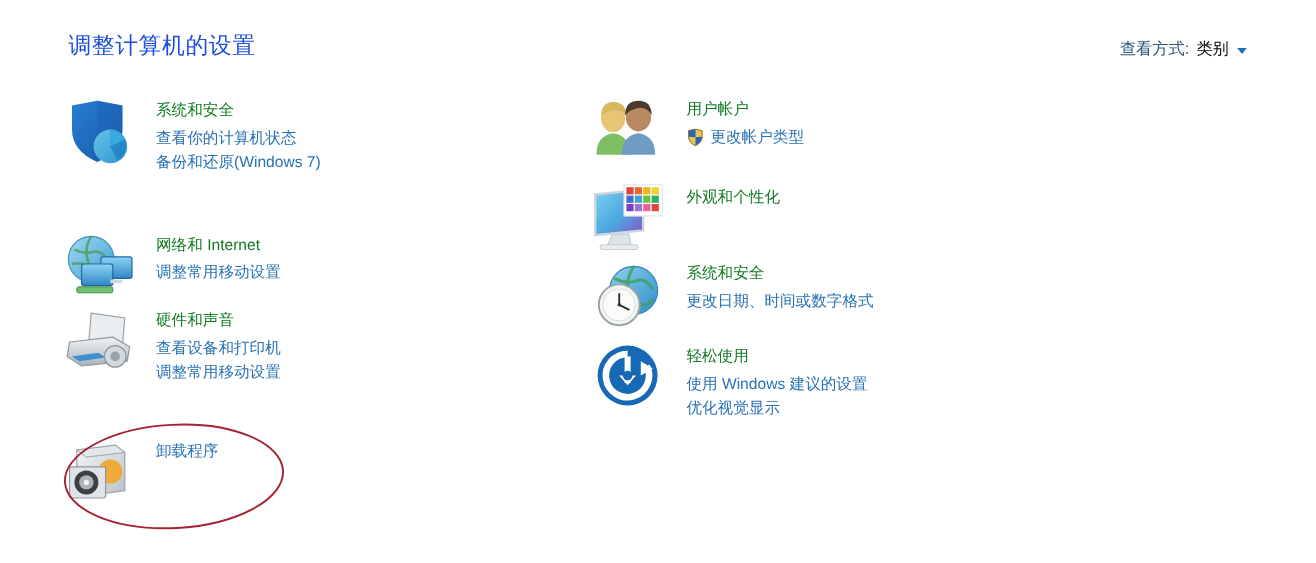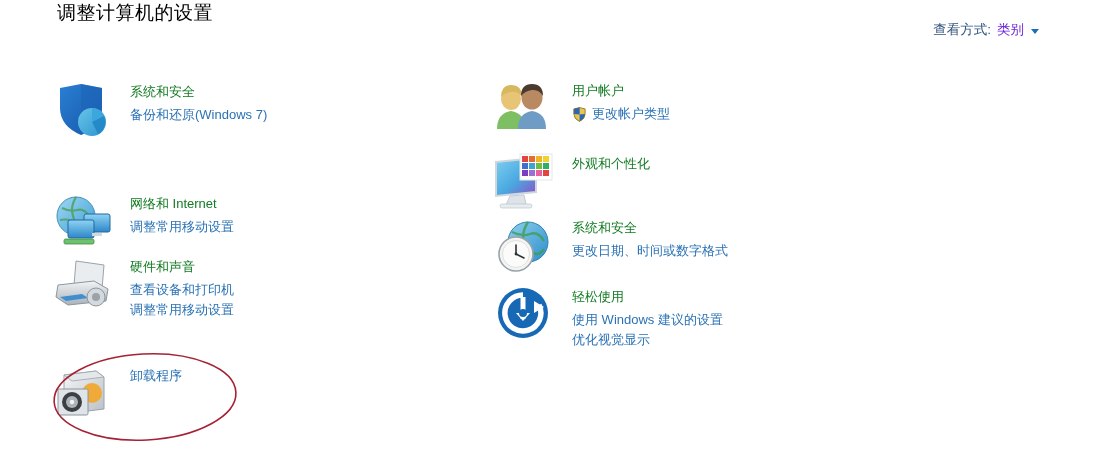--- a/index.html
+++ b/index.html
@@ -18,40 +18,40 @@
   
   #header {
     position: absolute;
     left: 0; top: 0;
     width: 1097px;
     height: 62px;
   }
   #page-title {
     position: absolute;
     left: 57px;
-    top: 0;
+    top: 25px;
     font-size: 19px;
-    color: #000000;
+    color: #1d4ed8;
     letter-spacing: 0.5px;
     white-space: nowrap;
   }
   #viewby {
     position: absolute;
     right: 58px;
-    top: 21px;
+    top: 32px;
     font-size: 13.5px;
     color: #2b5a8a;
     white-space: nowrap;
     display: flex;
     align-items: center;
     gap: 6px;
   }
   #viewby-label { color: #30557d; }
   #viewby-value {
-    color: #6d28d9;
+    color: #000000;
     cursor: pointer;
     font-family: Liberation Serif, serif;
   }
   #viewby-caret {
     display: inline-block;
     width: 0; height: 0;
     border-left: 4.5px solid transparent;
     border-right: 4.5px solid transparent;
     border-top: 5px solid #1a6fb5;
     margin-left: 1px;
@@ -151,20 +151,21 @@
         </defs>
         <path d="M12 8 L33 4 L54 8 L54 28 Q54 46 33 55 Q12 46 12 28 Z" fill="url(#shg)"></path>
         <path d="M33 4 L54 8 L54 28 Q54 46 33 55 Z" fill="#1d64b8" opacity="0.55"></path>
         <circle cx="44" cy="42" r="14" fill="url(#pig)"></circle>
         <path d="M44 42 L44 28 A14 14 0 0 1 56 36 Z" fill="#3aa7dd"></path>
         <path d="M44 42 L56 36 A14 14 0 0 1 50 54 Z" fill="#1f86c4" opacity="0.85"></path>
       </svg></div>
       <div class="cat-body">
         <div class="cat-title">系统和安全</div>
         <div class="cat-links">
+          <div class="cat-link"><span>查看你的计算机状态</span></div>
           <div class="cat-link"><span>备份和还原(Windows 7)</span></div>
         </div>
       </div>
     </div>
     <div class="category" style="top: 192px;">
       <div class="cat-icon"><svg width="68" height="60" viewBox="0 0 68 60">
         <defs>
           <linearGradient id="gl" x1="0" y1="0" x2="1" y2="1">
             <stop offset="0" stop-color="#9fd8f2"></stop>
               <stop offset="1" stop-color="#3f9ed4"></stop>

